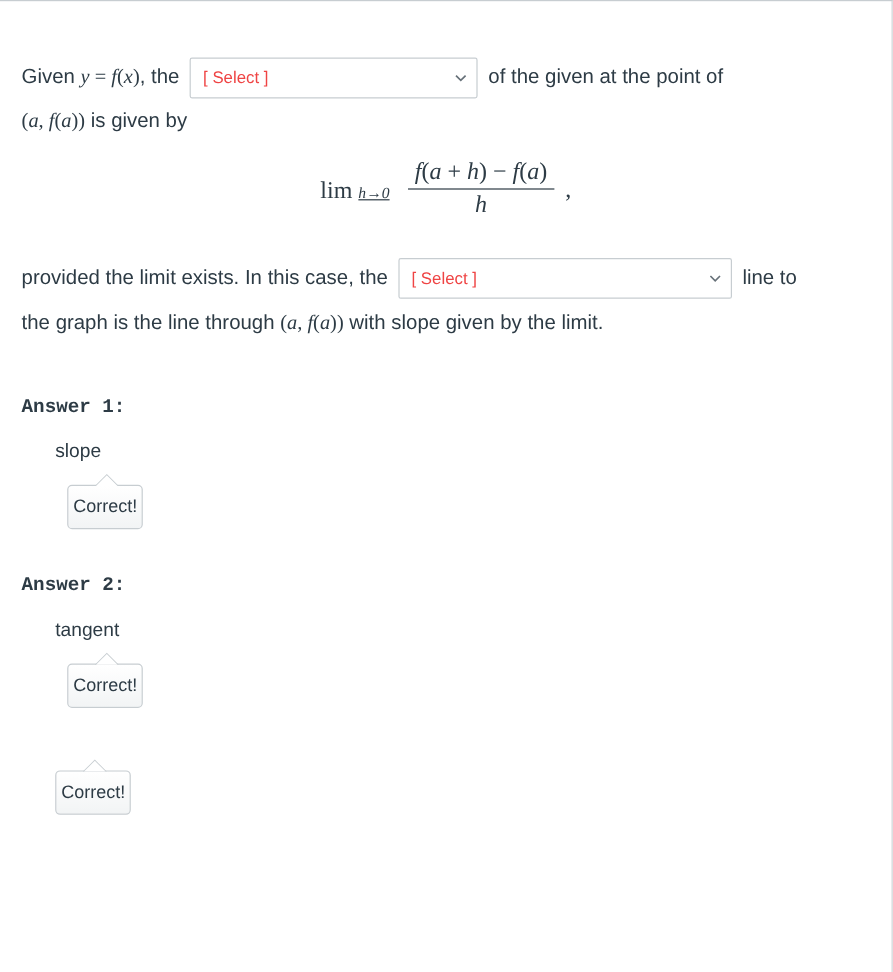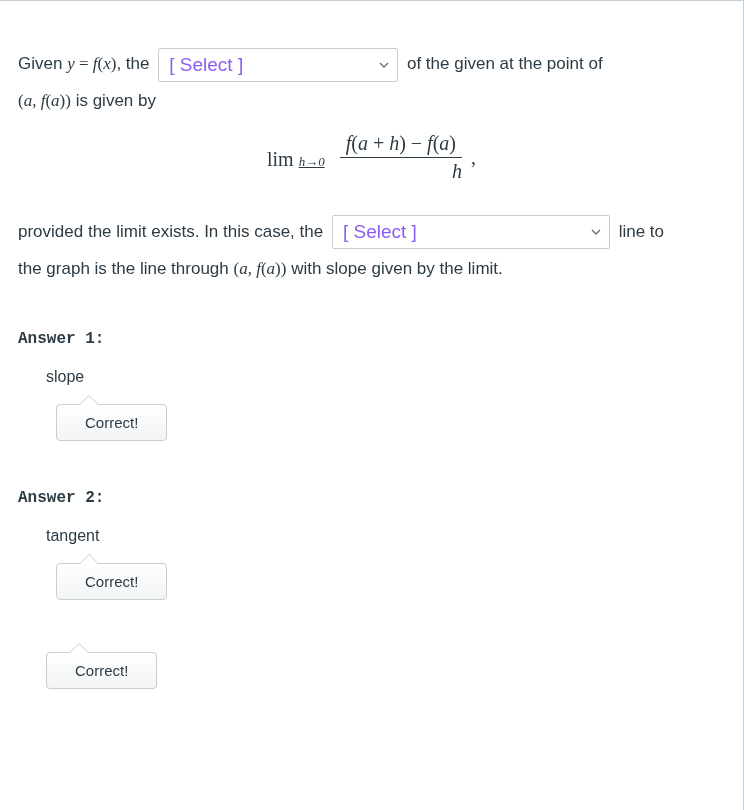--- a/index.html
+++ b/index.html
@@ -26,22 +26,22 @@
     .select-wrap {
       display: inline-flex;
       align-items: center;
       border: 1px solid #c7cdd1;
       border-radius: 2px;
       height: 34px;
       padding: 0 8px 0 10px;
       margin: 0 4px;
       background: #fff;
       vertical-align: middle;
-      color: #8b5cf6;
-      font-size: 19px;
+      color: #ef4444;
+      font-size: 14px;
       gap: 8px;
     }
     .select-wrap.short { min-width: 240px; justify-content: space-between;}
     .select-wrap.long  { min-width: 278px; justify-content: space-between;}
     .chevron {
       width: 10px; height: 10px;
       display: inline-block;
     }
     .chevron svg { width: 10px; height: 10px; display: block; }
     .formula {
@@ -50,36 +50,36 @@
       font-size: 20px;
       margin: 14px 0 28px 0;
     }
     .lim-wrap {
       display: inline-block; vertical-align: middle; text-align: center;
       margin-right: 6px;
     }
     .lim-top { font-size: 20px; line-height: 1; text-align: center; }
     .lim-bot { font-size: 13px; line-height: 1; text-decoration: underline; }
     .frac {
-      display: inline-block; vertical-align: middle; text-align: right;
+      display: inline-block; vertical-align: middle; text-align: center;
       margin: 0 4px;
       position: relative;
       top: -2px;
     }
     .frac .num { display: block; padding: 0 6px 2px; border-bottom: 1px solid #2d3b45; font-style: italic; }
     .frac .den { display: block; padding-top: 2px; font-style: italic; }
     .frac .num .rm, .frac .den .rm { font-style: normal; }
     .answer-heading { font-weight: bold; margin-top: 42px; margin-bottom: 20px; font-size: 16px; font-family: Liberation Mono, monospace; }
     .answer-text { margin-left: 28px; margin-bottom: 18px; font-size: 16px; }
     .feedback-box {
       position: relative;
       display: inline-block;
       margin-left: 38px;
       margin-bottom: 12px;
-      padding: 9px 28px;
+      padding: 9px 4px;
       border: 1px solid #c7cdd1;
       border-radius: 4px;
       background: linear-gradient(#ffffff, #f2f4f5);
       font-size: 15px;
       color: #2d3b45;
       text-align: right;
     }
     .feedback-box::before,
     .feedback-box::after {
       content: "";
@@ -154,21 +154,21 @@
     </p>
     <p class="line3">
       <span>the graph is the line through </span><span class="mathrm"><span>(</span><span class="mathit">a</span><span>, </span><span class="mathit">f</span><span>(</span><span class="mathit">a</span><span>)</span><span>)</span></span><span> with slope given by the limit.</span>
     </p>
   </div>
 
   <div class="answer-heading">Answer 1:</div>
   <div class="answer-text">slope</div>
   <div class="feedback-box">Correct!</div>
 
-  <div class="answer-heading" style="margin-top:36px">Answer 2:</div>
+  <div class="answer-heading" style="margin-top:26px">Answer 2:</div>
   <div class="answer-text">tangent</div>
   <div class="feedback-box">Correct!</div>
 
   <div class="feedback-floating">
     <div class="feedback-box" style="margin-left:0">Correct!</div>
   </div>
 
 </div>
 
 </body></html>

